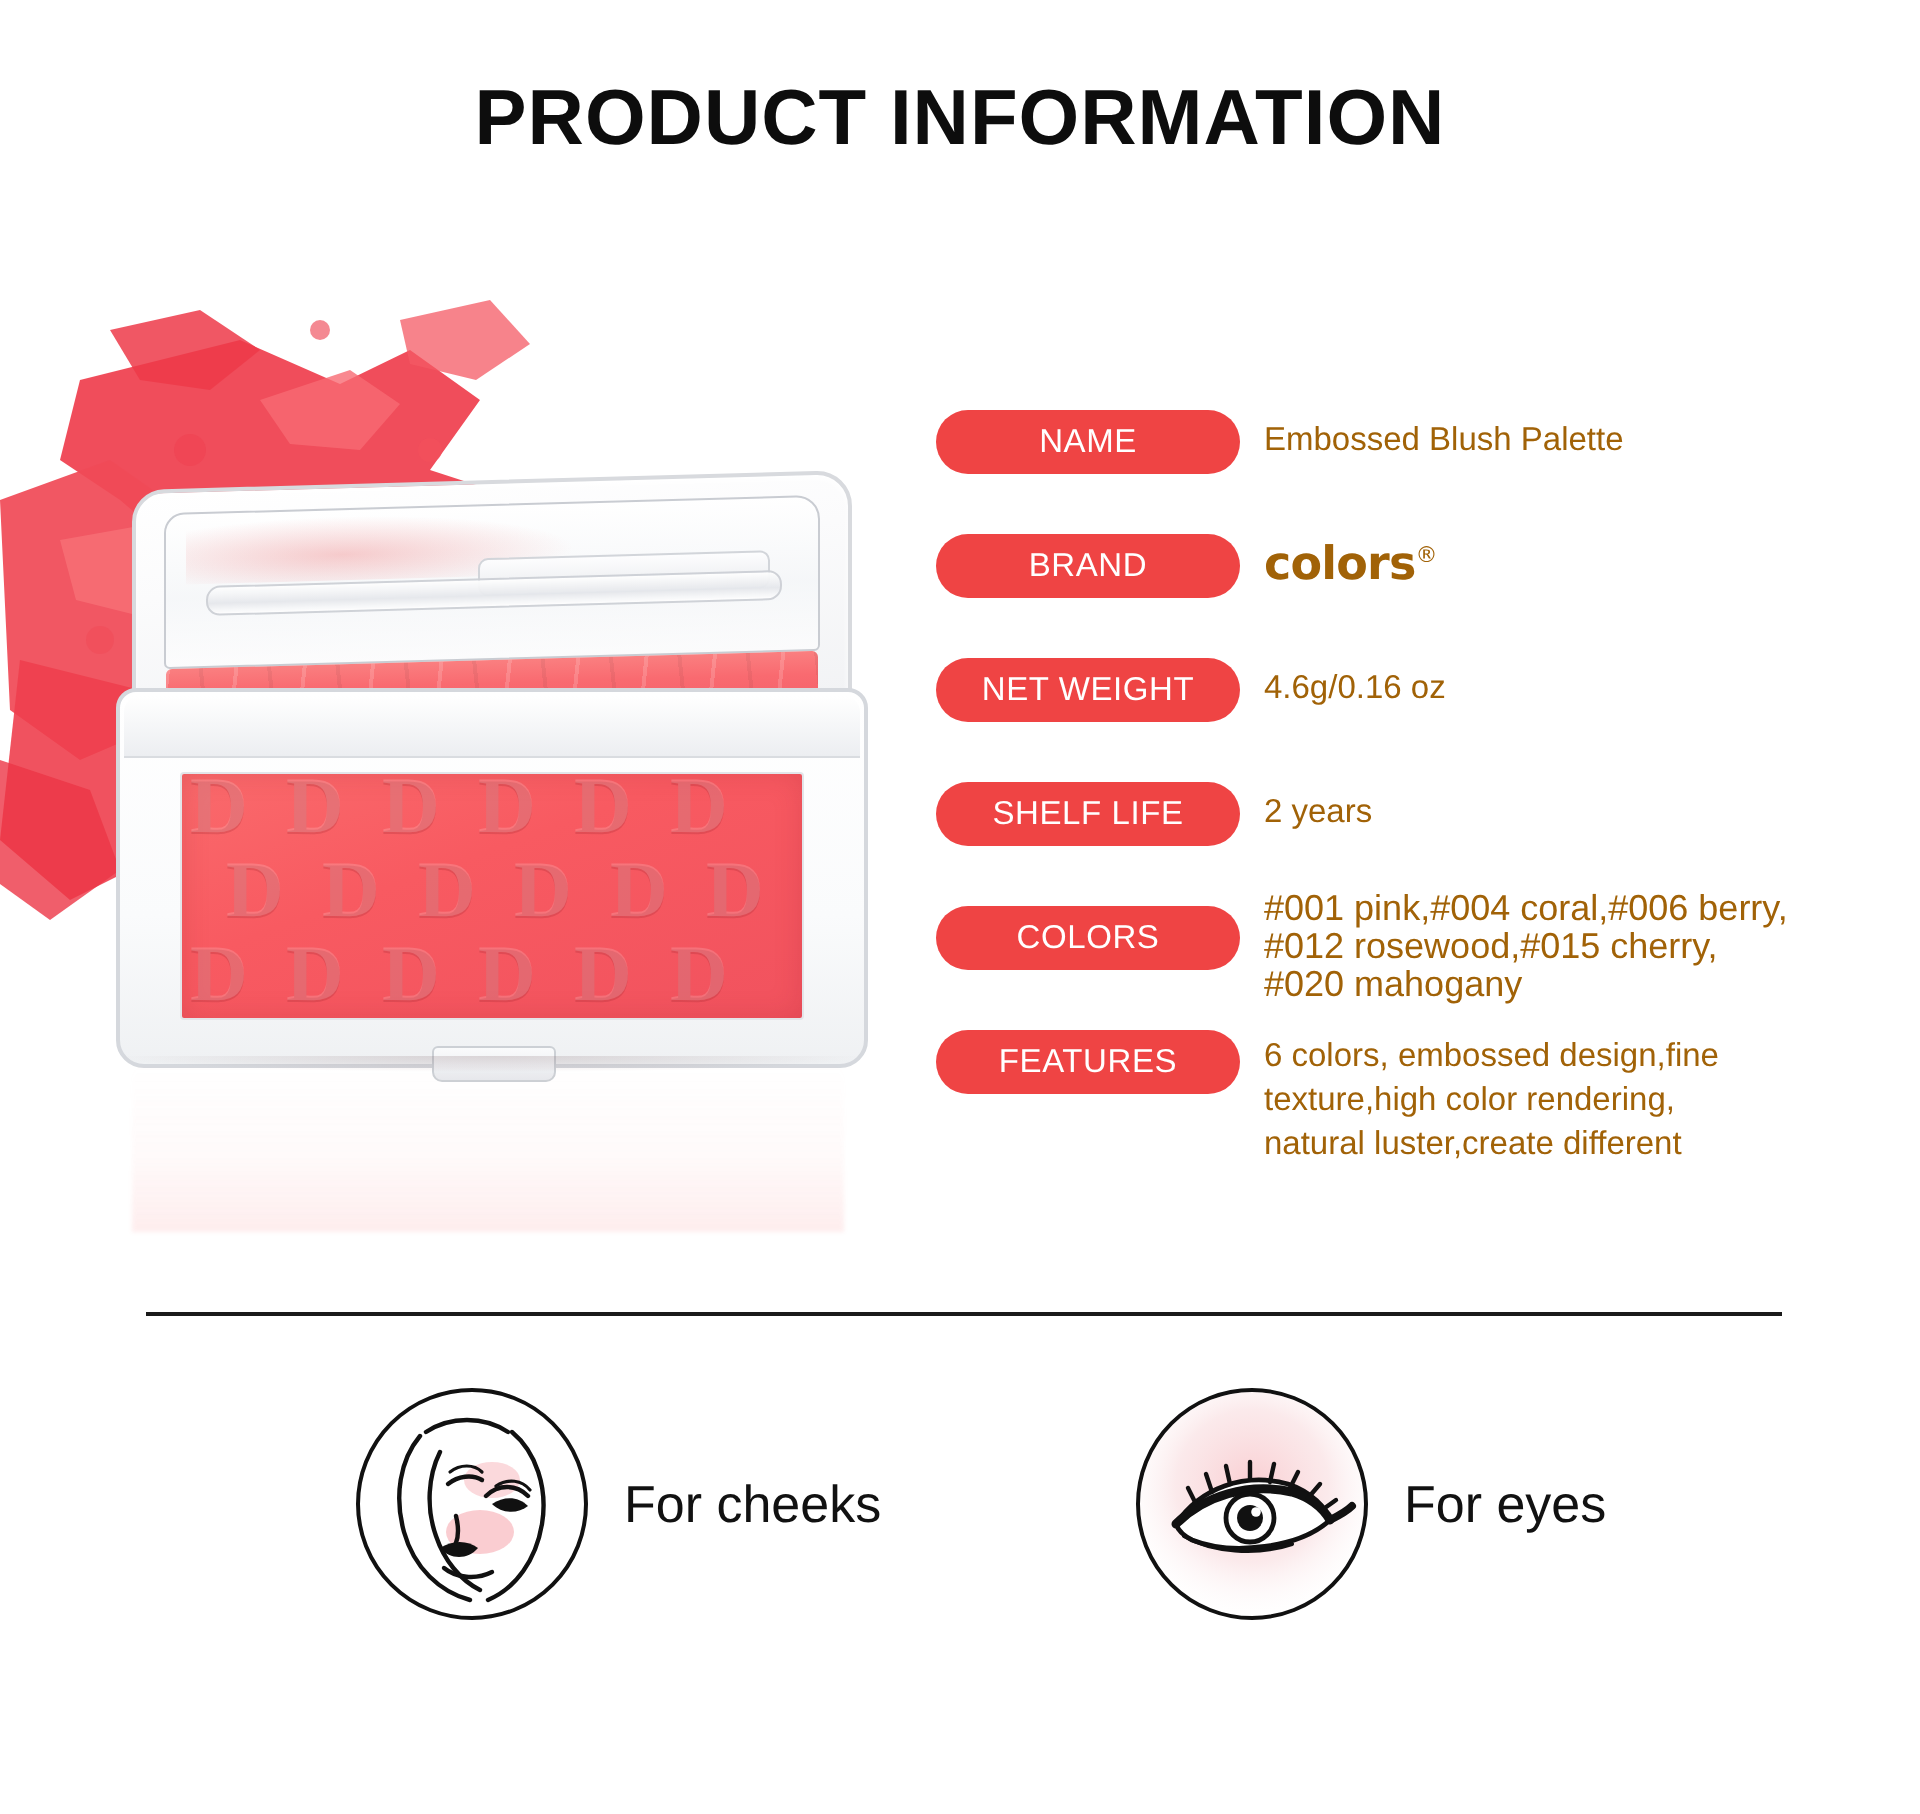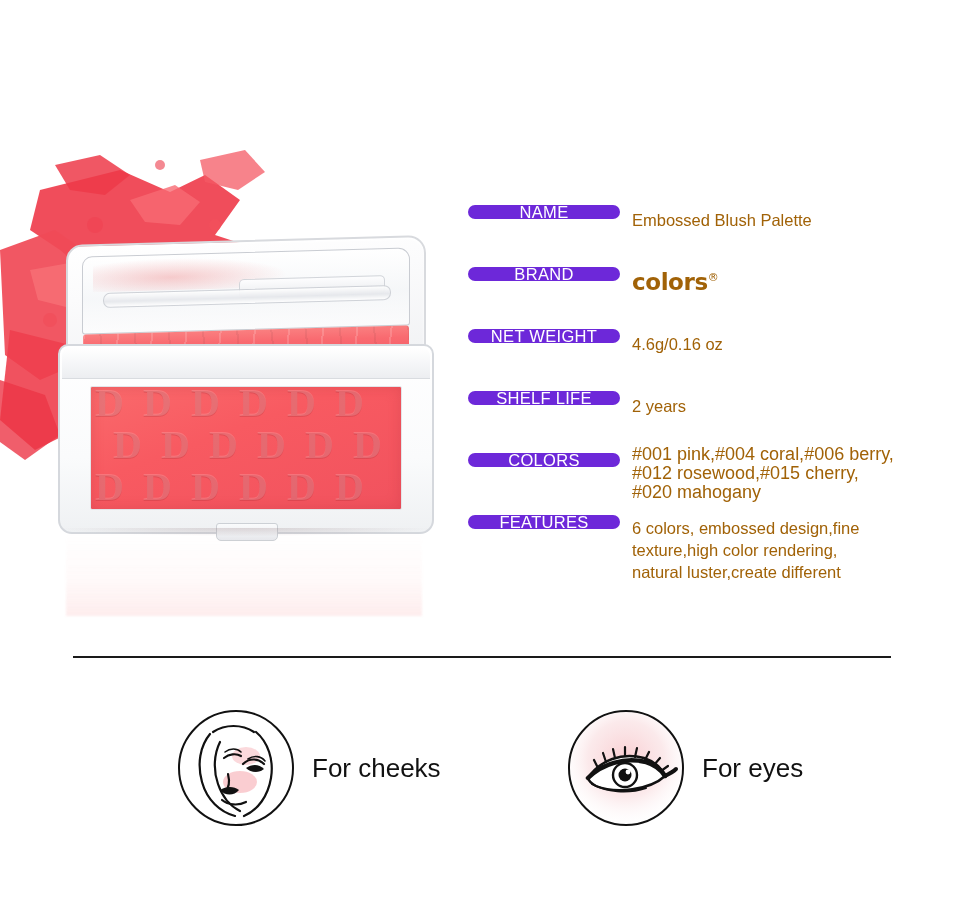--- a/index.html
+++ b/index.html
@@ -98,22 +98,22 @@
   }
   .shadow-bar{
     position:absolute;left:60px;top:398px;width:370px;height:8px;
     background:radial-gradient(ellipse at 50% 0%,rgba(120,90,95,.22),rgba(255,255,255,0) 72%);
   }
 
   
   .spec-table{position:absolute;left:468px;top:205px;width:470px;}
   .spec-row{position:absolute;left:0;width:470px;}
   .pill{
-    position:absolute;left:0;top:0;width:152px;height:14px;
-    background:#6d28d9;border-radius:16px;
+    position:absolute;left:0;top:0;width:152px;height:32px;
+    background:#ef4444;border-radius:16px;
     display:flex;align-items:center;justify-content:center;
     color:#fff;font-size:16.5px;letter-spacing:.3px;
     font-family:"Liberation Sans",sans-serif;white-space:nowrap;
   }
   .val{
     position:absolute;left:164px;top:0;width:300px;
     font-size:16.5px;color:#a16207;line-height:22px;
     font-family:"Liberation Sans",sans-serif;
   }
   .val.small{font-size:18px;line-height:19px;}
@@ -123,35 +123,36 @@
   }
   .val.brand sup{font-size:11px;vertical-align:super;font-weight:normal;}
 
   
   .divider{
     position:absolute;left:73px;top:656px;width:818px;height:0;
     border-top:2px solid #1a1a1a;
   }
 
   
-  .usage{position:absolute;left:0;top:700px;width:960px;height:140px;}
+  .usage{position:absolute;left:0;top:684px;width:960px;height:140px;}
   .usage-item{position:absolute;display:flex;align-items:center;gap:18px;}
   .usage-item.cheeks{left:178px;top:10px;}
   .usage-item.eyes{left:568px;top:10px;}
   .usage-circle{
     width:112px;height:112px;border-radius:50%;
     border:2.5px solid #111;background:#fff;position:relative;overflow:hidden;flex:0 0 auto;
   }
   .usage-label{font-size:26px;color:#111;white-space:nowrap;font-family:"Liberation Sans",sans-serif;}
 </style>
 </head>
 <body>
 
 <div id="page">
 
+  <div class="page-title">PRODUCT INFORMATION</div>
 
   <div class="product-area">
 
     <svg class="powder-splash" viewBox="0 0 300 370">
       <g>
         <path d="M40 60 L120 40 L170 62 L205 45 L240 70 L215 105 L255 118 L230 150 L180 140 L150 165 L95 150 L60 120 L30 100 Z" fill="#ef4352" opacity=".95"></path>
         <path d="M0 120 L55 100 L95 128 L80 170 L110 195 L75 235 L40 250 L5 225 Z" fill="#f04a57" opacity=".93"></path>
         <path d="M10 200 L70 215 L100 255 L75 300 L35 320 L0 290 Z" fill="#ee3f4e" opacity=".9"></path>
         <path d="M110 150 L185 140 L230 165 L215 205 L160 215 L120 190 Z" fill="#f2505c" opacity=".88"></path>
         <path d="M130 70 L175 55 L200 72 L180 95 L145 92 Z" fill="#f76a73" opacity=".8"></path>

